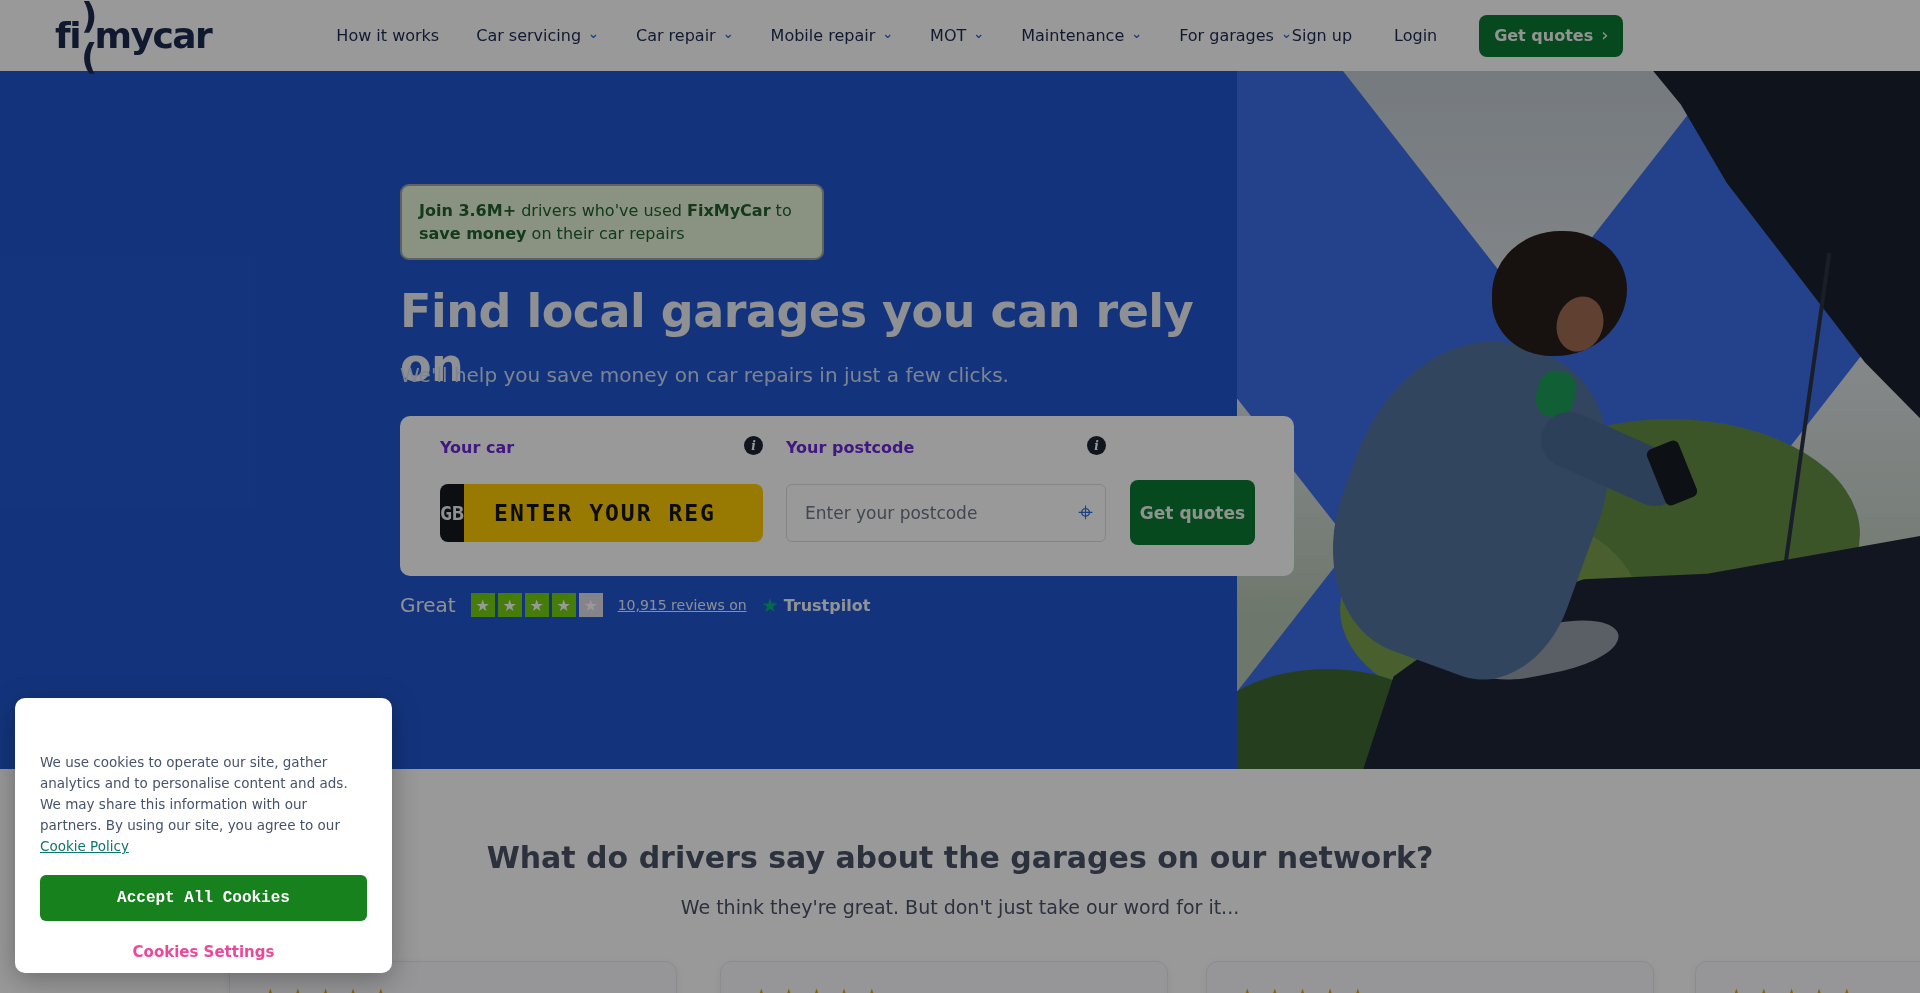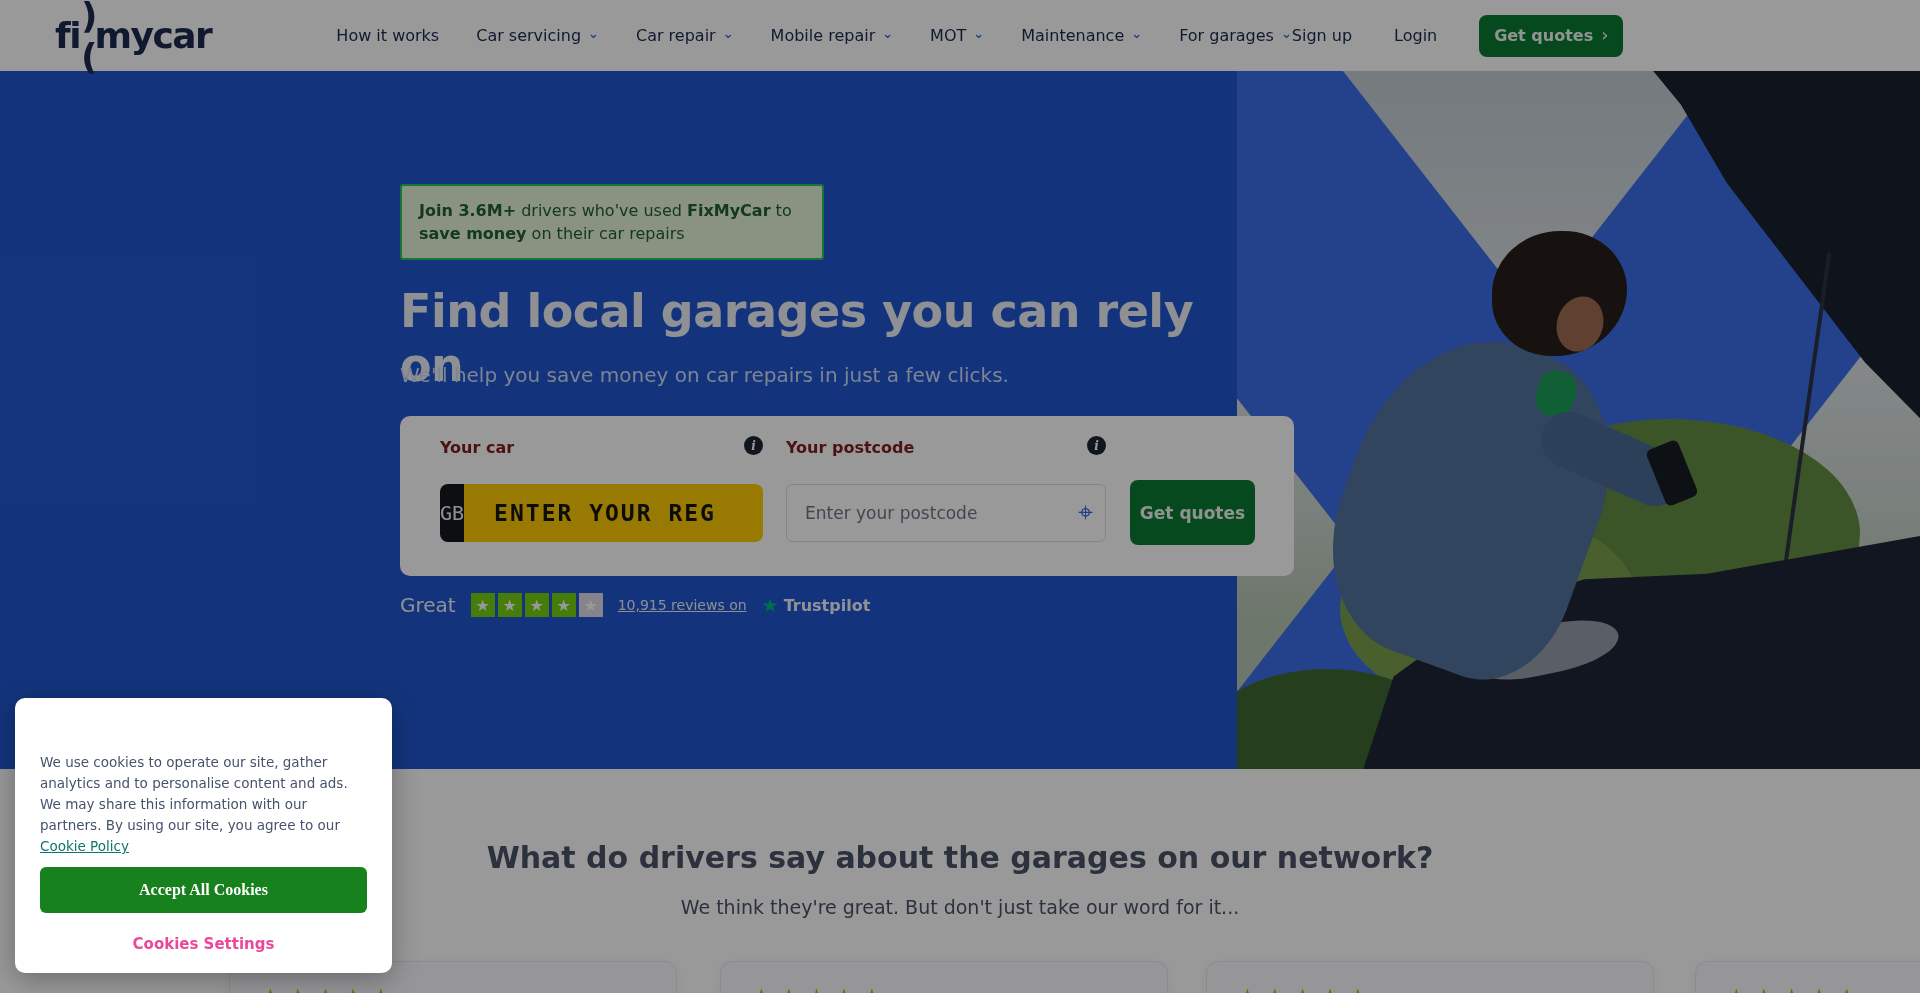--- a/index.html
+++ b/index.html
@@ -43,37 +43,37 @@
   .headlight { position:absolute; bottom:95px; right:300px; width:150px; height:48px; background:#aab4bc;
                border-radius:50% / 60%; transform:rotate(-12deg); opacity:.85; }
   .afro { position:absolute; top:160px; left:255px; width:135px; height:125px; background:#271e1c; border-radius:52% 48% 55% 45%; }
   .face { position:absolute; top:225px; left:320px; width:46px; height:56px; background:#a06c52; border-radius:50%; transform:rotate(18deg); }
   .jacket { position:absolute; top:268px; left:110px; width:250px; height:330px; background:#54749e; border-radius:48% 42% 30% 40%; transform:rotate(20deg); }
   .shirt { position:absolute; top:300px; left:300px; width:38px; height:46px; background:#1d9e57; border-radius:40%; transform:rotate(14deg); }
   .arm { position:absolute; top:360px; left:300px; width:150px; height:56px; background:#4c6b94; border-radius:28px; transform:rotate(24deg); }
   .phone { position:absolute; top:372px; left:418px; width:34px; height:60px; background:#171b24; border-radius:6px; transform:rotate(-22deg); }
 
   .hero-badge { position:absolute; left:400px; top:113px; width:424px; padding:13px 17px;
-                background:var(--badge-bg); border:2px solid #22c55e; border-radius:3px;
+                background:var(--badge-bg); border:2px solid #a3a3a3; border-radius:9px;
                 font-size:16px; line-height:23px; color:var(--badge-green); }
   .hero-badge b { font-weight:700; }
   .hero-title { position:absolute; left:400px; top:213px; width:820px; font-size:46px; font-weight:700;
                 color:#eef1f7; letter-spacing:-0.5px; }
   .hero-sub { position:absolute; left:400px; top:292px; font-size:20px; color:#cfdcf5; }
 
   
   .quote-card { position:absolute; left:400px; top:345px; width:894px; height:160px; background:#ffffff; border-radius:10px; }
-  .field-label { position:absolute; font-size:16px; font-weight:700; color:#7f1d1d; }
+  .field-label { position:absolute; font-size:16px; font-weight:700; color:#6d28d9; }
   .info-icon { position:absolute; width:19px; height:19px; border-radius:50%; background:#1d2433; color:#fff;
                font-size:12px; font-weight:700; font-family:"DejaVu Serif","Liberation Serif",serif; font-style:italic;
                display:flex; align-items:center; justify-content:center; cursor:pointer; }
   .plate { position:absolute; left:40px; top:68px; width:323px; height:58px; display:flex;
            border-radius:8px; overflow:hidden; cursor:text; }
   .plate-gb { width:56px; background:#15181f; color:#eef0f3; display:flex; align-items:center; justify-content:center;
-              font-family:"DejaVu Sans Mono","Liberation Mono",monospace; font-size:20px; font-weight:400; }
+              font-family:"DejaVu Sans Mono","Liberation Mono",monospace; font-size:20px; font-weight:700; }
   .plate-input { flex:1; background:var(--plate-yellow); border:none; outline:none; padding-left:30px;
                  font-family:"DejaVu Sans Mono","Liberation Mono",monospace; font-size:23px; font-weight:700; letter-spacing:2px; color:#14140e; }
   .plate-input::placeholder { color:#14140e; opacity:1; }
   .postcode-wrap { position:absolute; left:386px; top:68px; width:320px; height:58px; }
   .postcode-input { width:100%; height:100%; border:1px solid #dcdee3; border-radius:6px; padding:0 48px 0 18px;
                     font-family:inherit; font-size:17px; color:#303a4e; outline:none; background:#fff; }
   .postcode-input::placeholder { color:#6d7686; opacity:1; }
   .geo-icon { position:absolute; right:13px; top:15px; font-size:26px; line-height:26px; color:#2f6bdb; cursor:pointer; }
   .btn-quotes-form { position:absolute; left:730px; top:64px; width:125px; height:65px; background:var(--brand-green);
                      border:none; border-radius:8px; color:#eef6ef; font-size:17px; font-weight:700; cursor:pointer; font-family:inherit; }
@@ -100,22 +100,22 @@
   .review-stars { margin:22px 0 0 30px; font-size:23px; letter-spacing:7px; color:var(--star-gold); white-space:nowrap; }
 
   
   .dim { position:absolute; inset:0; background:rgba(0,0,0,0.40); z-index:40; pointer-events:none; }
 
   
   .cookie-modal { position:absolute; left:15px; top:698px; width:377px; height:275px; background:#ffffff;
                   border-radius:10px; box-shadow:0 6px 28px rgba(0,0,0,.30); z-index:50; padding:54px 25px 20px 25px; }
   .cookie-text { font-size:13.5px; line-height:21px; color:#46536b; }
   .cookie-link { color:#0f766e; text-decoration:underline; cursor:pointer; }
-  .btn-accept { display:block; width:100%; height:46px; margin-top:10px; background:var(--accept-green);
-                border:none; border-radius:6px; color:#ffffff; font-size:16px; font-weight:700; cursor:pointer; font-family:Liberation Serif, serif; }
+  .btn-accept { display:block; width:100%; height:46px; margin-top:18px; background:var(--accept-green);
+                border:none; border-radius:6px; color:#ffffff; font-size:16px; font-weight:700; cursor:pointer; font-family:Liberation Mono, monospace; }
   .cookie-settings { margin-top:22px; text-align:center; font-size:15px; font-weight:700; color:#ec4899; cursor:pointer; }
 </style>
 </head>
 <body>
 
 <div class="page">
 
   <header class="header">
     <div class="logo">
       <span>fi</span>

